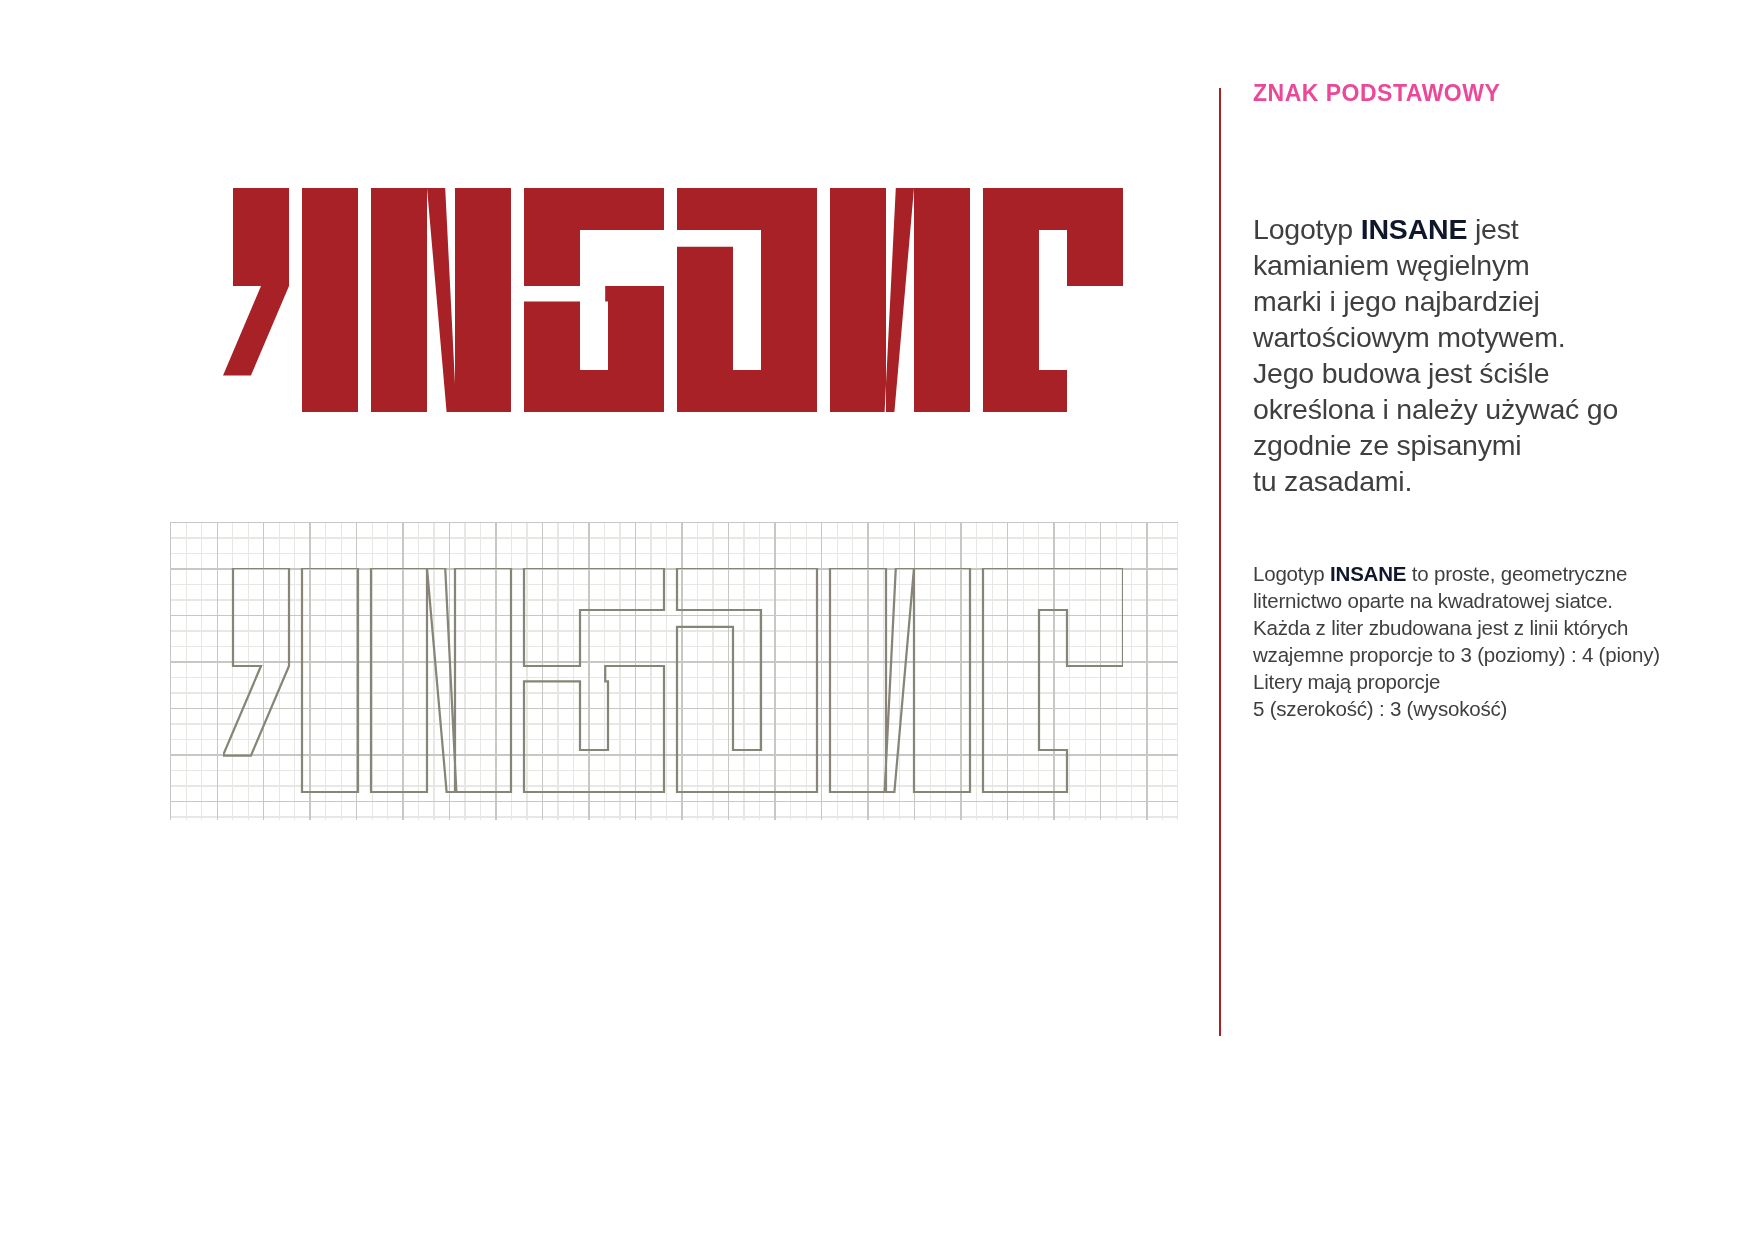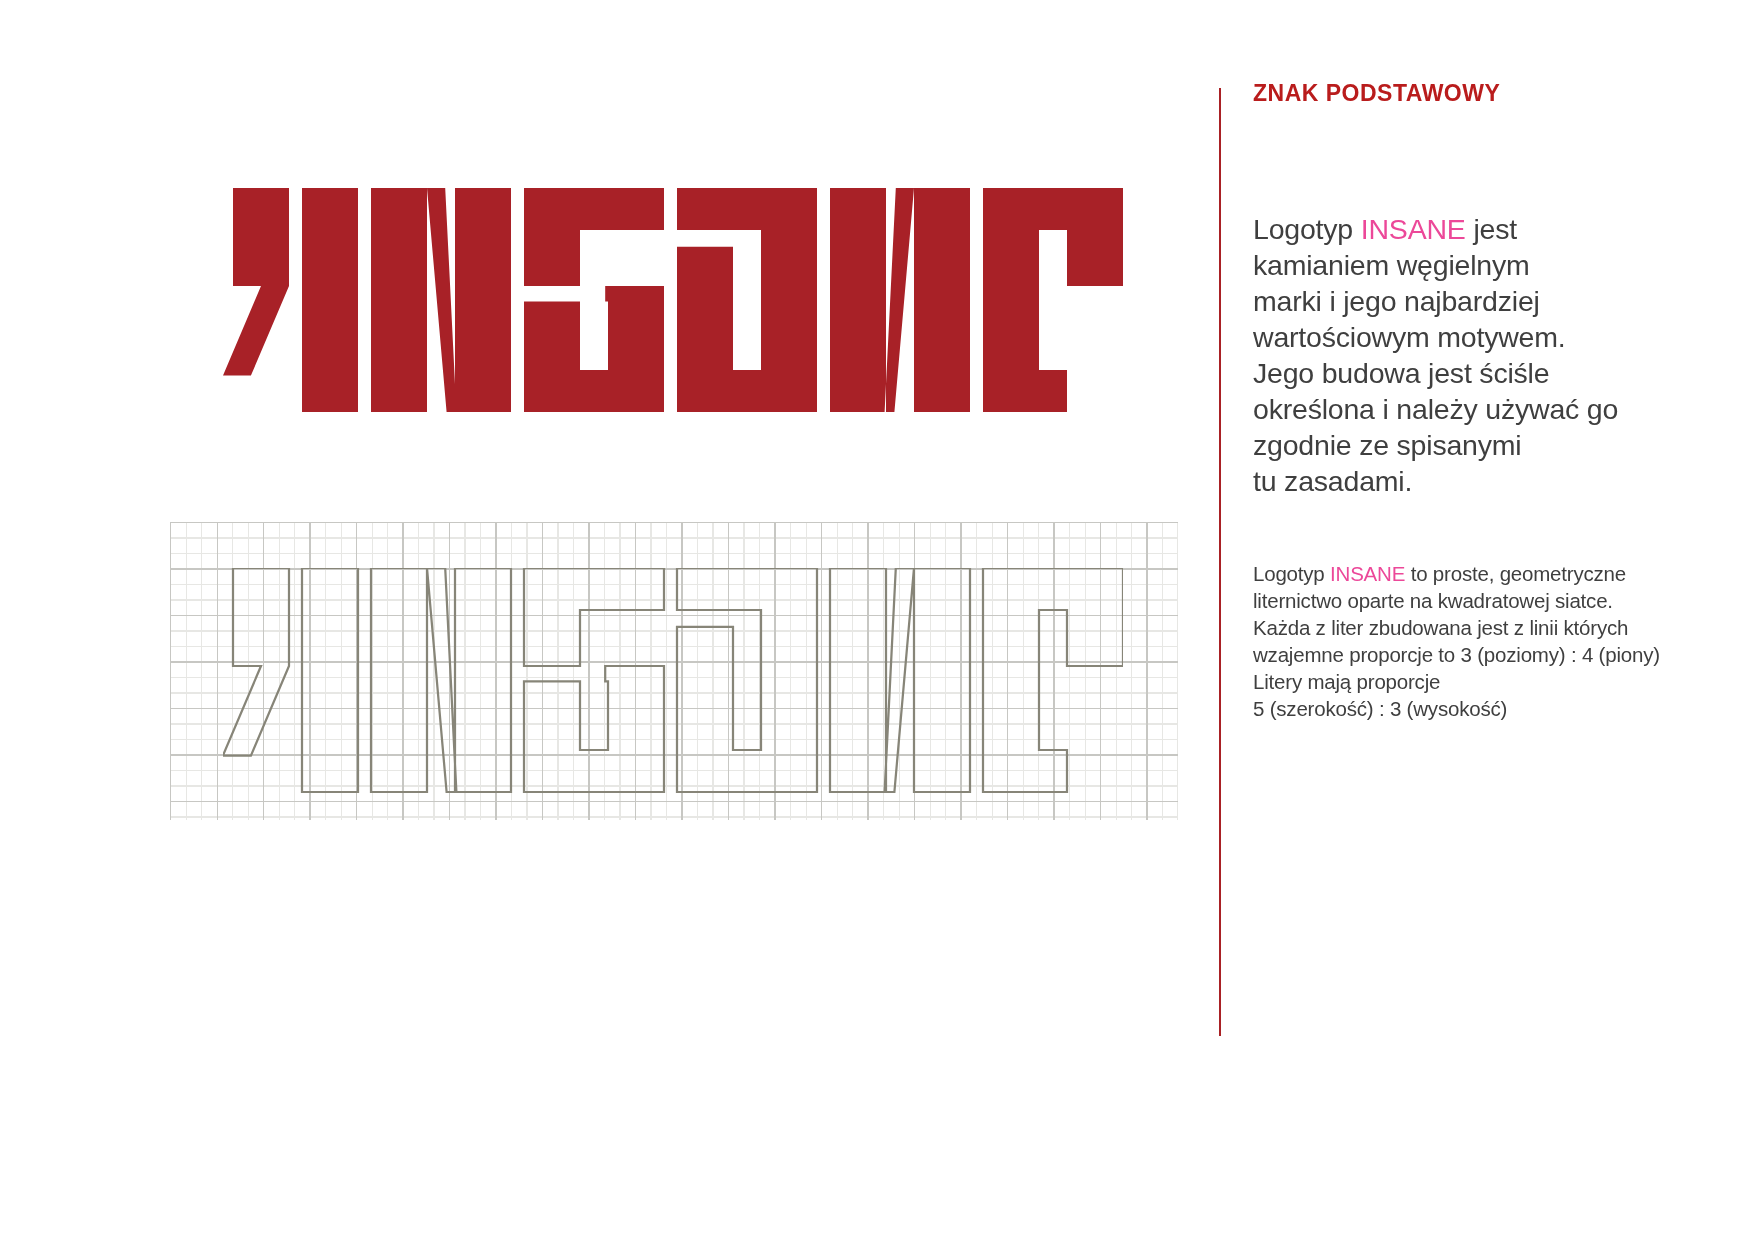--- a/index.html
+++ b/index.html
@@ -20,33 +20,33 @@
       repeating-linear-gradient(to bottom, #c7c7c3 0 1px, transparent 1px 46.5px),
       repeating-linear-gradient(to right,  #e7e7e4 0 1px, transparent 1px 15.5px),
       repeating-linear-gradient(to bottom, #e7e7e4 0 1px, transparent 1px 15.5px);
   }
   #logo-outline{position:absolute;left:53px;top:46px;width:900px;height:226px;}
 
   
   #v-rule{left:1219px;top:88px;width:2px;height:948px;background:#a92125;}
   #heading{
     left:1253px;top:80px;width:420px;
-    font-size:23px;font-weight:700;color:#b91c1c;letter-spacing:.5px;
+    font-size:23px;font-weight:700;color:#ec4899;letter-spacing:.5px;
   }
   #intro{
     left:1253px;top:175px;width:400px;
     font-size:28.5px;line-height:36px;color:#3f3f3f;
     white-space:pre-line;letter-spacing:-0.2px;
   }
   #details{
     left:1253px;top:533px;width:440px;
     font-size:20.5px;line-height:27px;color:#3f3f3f;
     white-space:pre-line;letter-spacing:-0.2px;
   }
-  #intro strong,#details strong{color:#ec4899;font-weight:400;text-align:right;}
+  #intro strong,#details strong{color:#0f172a;font-weight:700;text-align:right;}
 
   .fill-red{fill:#a82127;}
   .outline{fill:none;stroke:#878578;stroke-width:0.08;}
 </style>
 </head>
 <body>
 
 <svg id="logo-red" class="abs" viewBox="0 0 900 226" aria-label="INSANE logo">
   <g class="fill-red">
     <path transform="translate(10,0) scale(28)" d="M0 0 L2 0 L2 3.5 L0.64 6.7 L-0.36 6.7 L1 3.5 L0 3.5 Z"></path>

